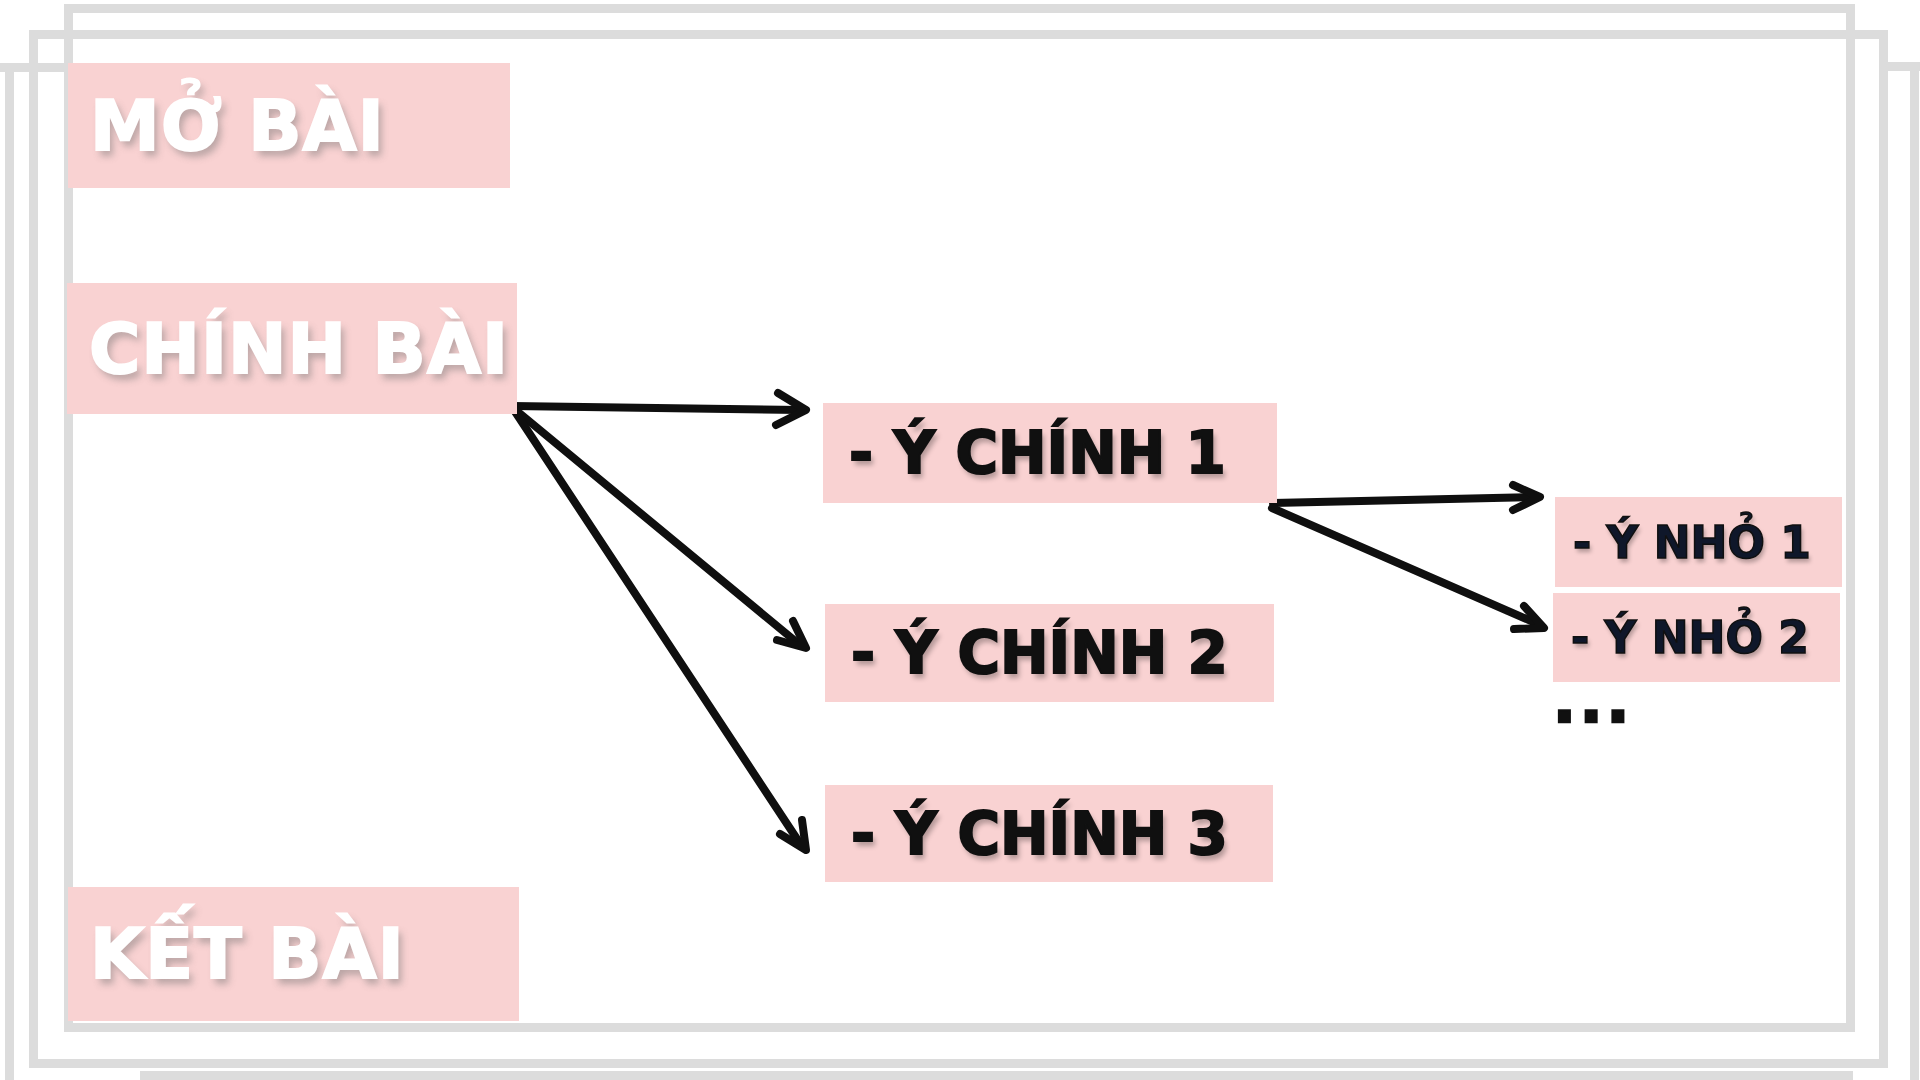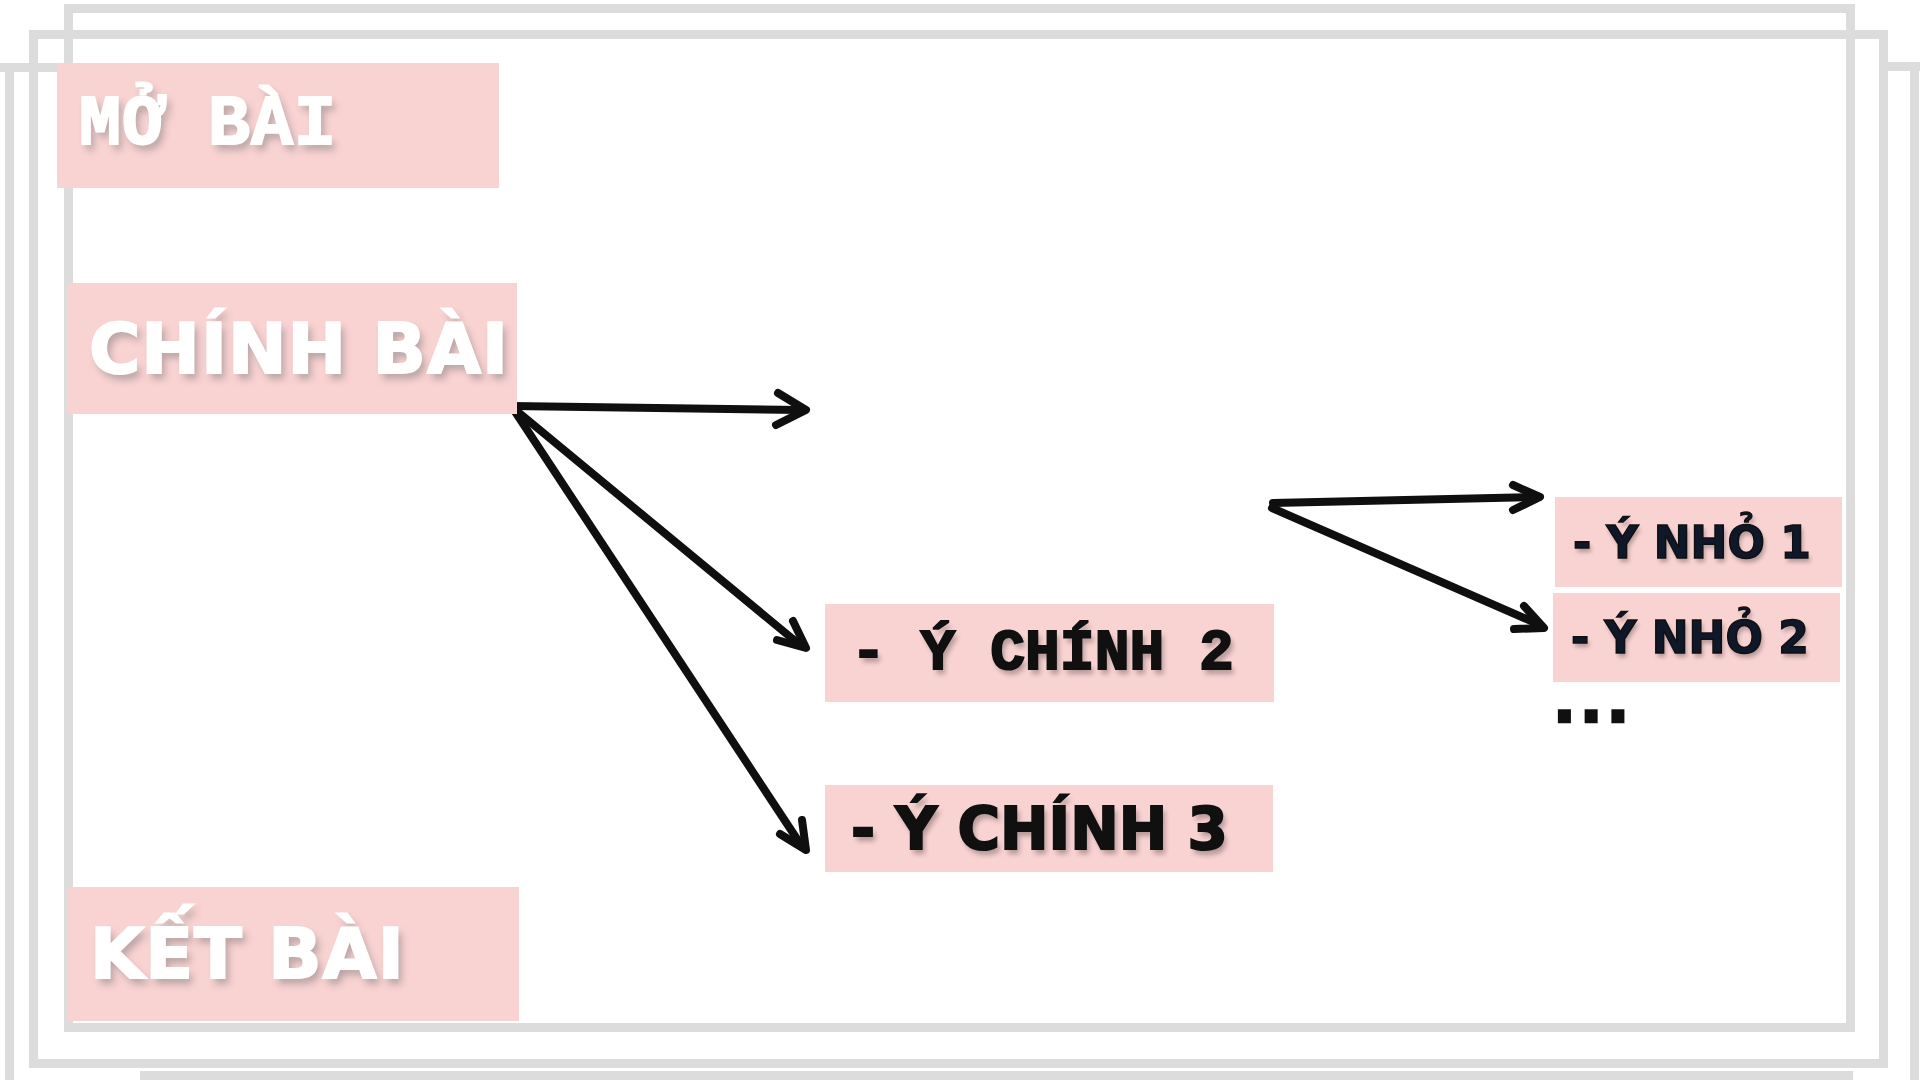--- a/index.html
+++ b/index.html
@@ -65,26 +65,26 @@
   }
   .node-sub {
     color: #0f172a;
     font-weight: bold;
     font-size: 44px;
     -webkit-text-stroke: 1.5px #101010;
     text-shadow: 2px 4px 4px rgba(0,0,0,0.28);
     padding-left: 18px;
   }
 
-  .pos-mo-bai    { left: 57px;  top: 63px;  width: 442px; height: 125px; font-family: Liberation Mono, monospace; }
+  .pos-mo-bai    { left: 68px;  top: 63px;  width: 442px; height: 125px; }
   .pos-than-bai  { left: 67px;  top: 283px; width: 450px; height: 131px; }
   .pos-ket-bai   { left: 68px;  top: 887px; width: 451px; height: 134px; align-items: center; }
   .pos-y-chinh-1 { left: 823px; top: 403px; width: 454px; height: 100px; }
-  .pos-y-chinh-2 { left: 825px; top: 604px; width: 449px; height: 98px; font-family: Liberation Mono, monospace; }
-  .pos-y-chinh-3 { left: 825px; top: 785px; width: 448px; height: 87px; }
+  .pos-y-chinh-2 { left: 825px; top: 604px; width: 449px; height: 98px; }
+  .pos-y-chinh-3 { left: 825px; top: 785px; width: 448px; height: 97px; }
   .pos-y-nho-1   { left: 1555px; top: 497px; width: 287px; height: 90px; }
   .pos-y-nho-2   { left: 1553px; top: 593px; width: 287px; height: 89px; }
 
   .ellipsis {
     position: absolute;
     left: 1553px;
     top: 666px;
     width: 120px;
     height: 90px;
     color: #101010;
@@ -152,20 +152,23 @@
   </div>
 
   <div class="node pos-than-bai">
     <span class="node-title">CHÍNH BÀI</span>
   </div>
 
   <div class="node pos-ket-bai">
     <span class="node-title">KẾT BÀI</span>
   </div>
 
+  <div class="node pos-y-chinh-1">
+    <span class="node-main">- Ý CHÍNH 1</span>
+  </div>
 
   <div class="node pos-y-chinh-2">
     <span class="node-main">- Ý CHÍNH 2</span>
   </div>
 
   <div class="node pos-y-chinh-3">
     <span class="node-main">- Ý CHÍNH 3</span>
   </div>
 
   <div class="node pos-y-nho-1">

